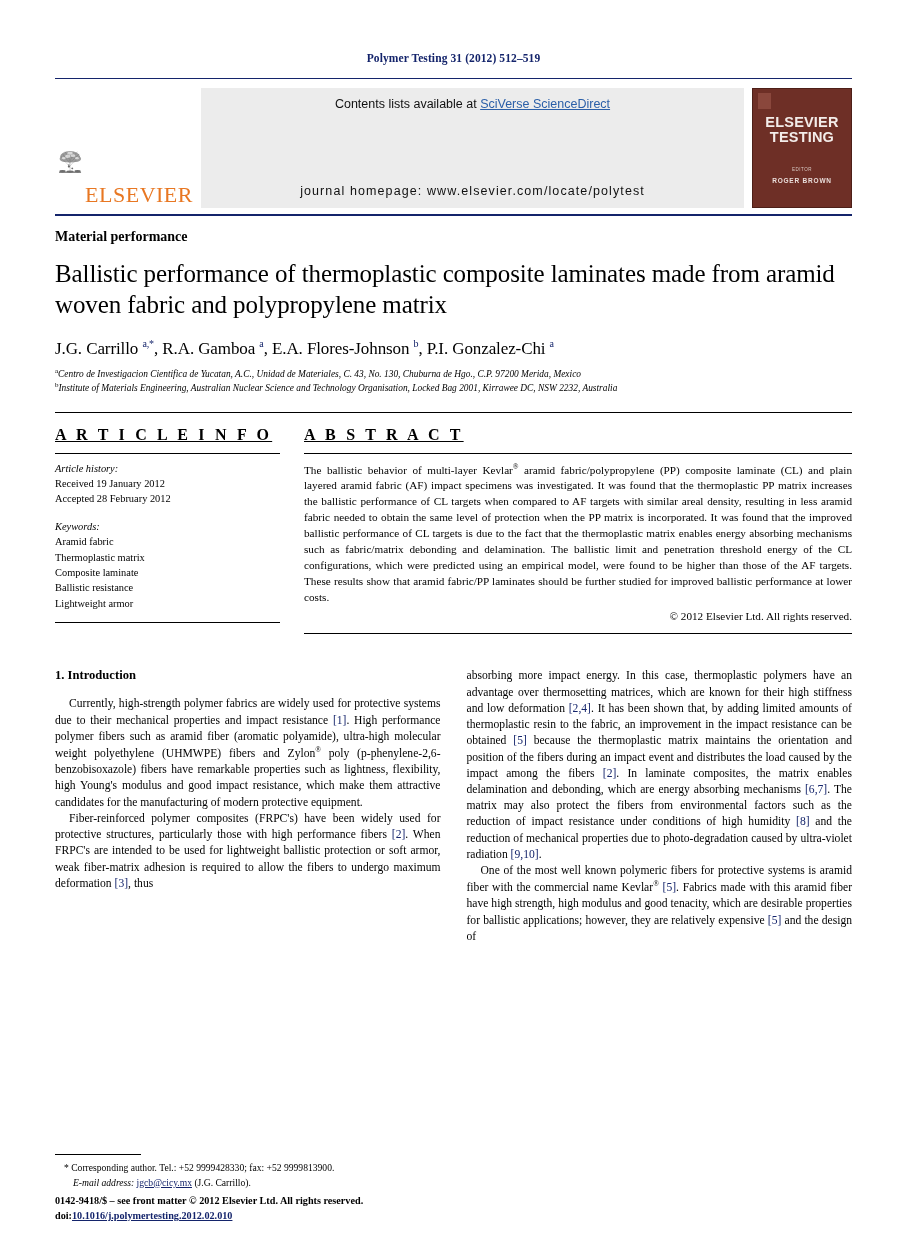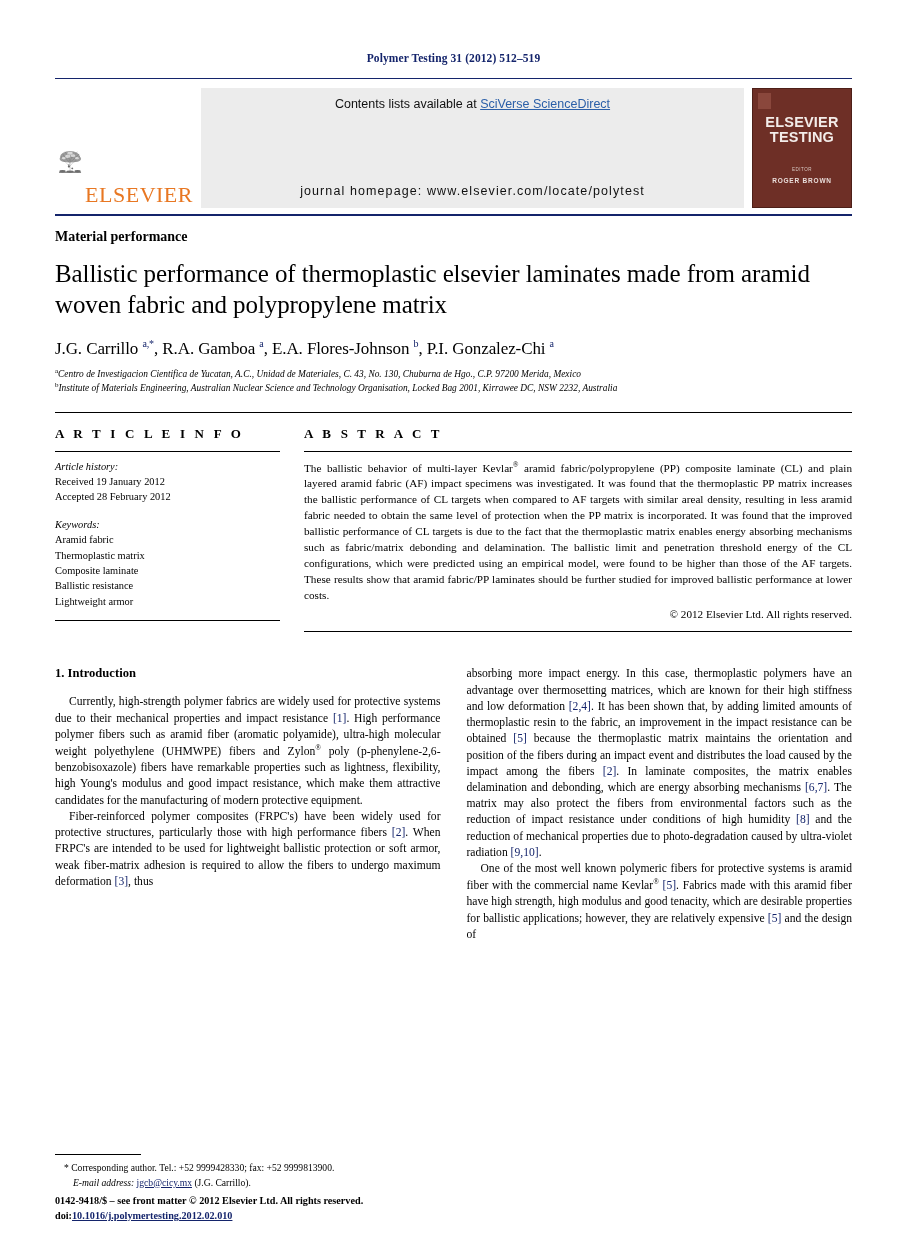--- a/index.html
+++ b/index.html
@@ -163,23 +163,24 @@
 
   
   .info-rule-top { border-top: 1.5px solid #000; margin-top: 16px; }
   .info-row { display: flex; gap: 24px; }
   .col-info { width: 225px; flex: 0 0 225px; }
   .col-abs { flex: 1 1 auto; }
 
   .hdr-label {
     font-family: "Liberation Serif", serif;
     font-weight: bold;
-    font-size: 13px;
+    font-size: 16px;
     letter-spacing: 3.2px;
     padding-top: 13px;
+    text-decoration: underline;
   }
   .thin-rule { border-top: 0.9px solid #000; margin-top: 9px; }
 
   .info-body {
     font-family: "Liberation Serif", serif;
     font-size: 10.4px;
     line-height: 1.48;
     padding-top: 7px;
   }
   .info-body .it { font-style: italic; }
@@ -321,21 +322,21 @@
         <span>ELSEVIER</span>
         <span>TESTING</span>
       </div>
       <div class="cover-ed">EDITOR</div>
       <div class="cover-editor">ROGER BROWN</div>
     </div>
   </div>
   <div class="banner-rule"></div>
 
   <div class="section-kicker">Material performance</div>
-  <h1 class="article-title">Ballistic performance of thermoplastic elsevier laminates made from aramid woven fabric and polypropylene matrix</h1>
+  <h1 class="article-title">Ballistic performance of thermoplastic composite laminates made from aramid woven fabric and polypropylene matrix</h1>
   <div class="authors">J.G. Carrillo <sup>a,*</sup>, R.A. Gamboa <sup>a</sup>, E.A. Flores-Johnson <sup>b</sup>, P.I. Gonzalez-Chi <sup>a</sup></div>
   <div class="affil">
     <div><sup>a</sup><span>Centro de Investigacion Cientifica de Yucatan, A.C., Unidad de Materiales, C. 43, No. 130, Chuburna de Hgo., C.P. 97200 Merida, Mexico</span></div>
     <div><sup>b</sup><span>Institute of Materials Engineering, Australian Nuclear Science and Technology Organisation, Locked Bag 2001, Kirrawee DC, NSW 2232, Australia</span></div>
   </div>
 
   <div class="info-rule-top"></div>
   <div class="info-row">
 
     <div class="col-info">

